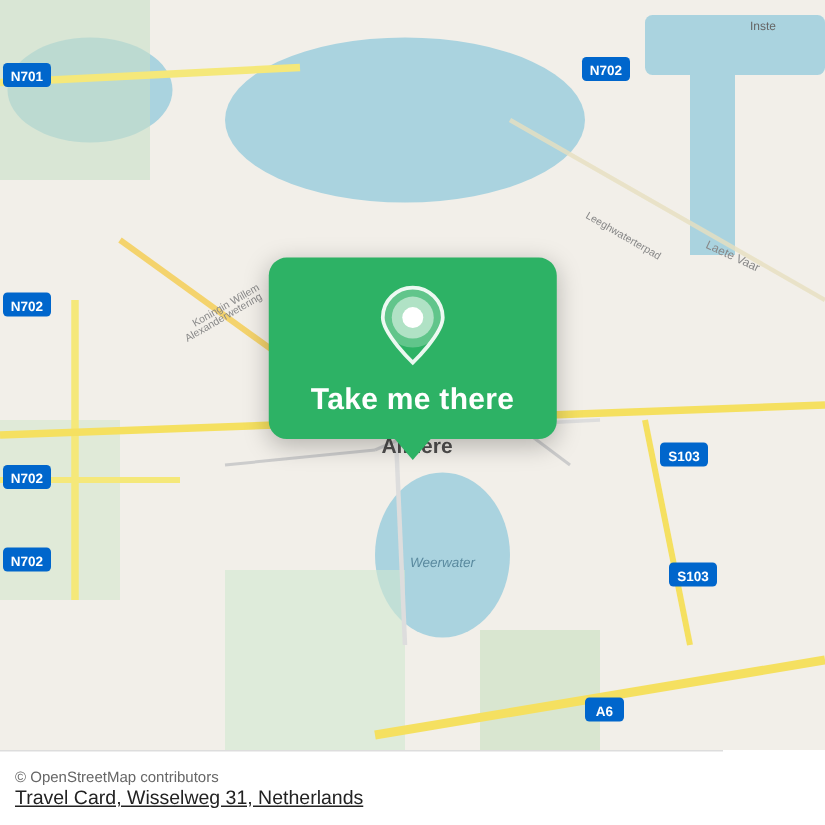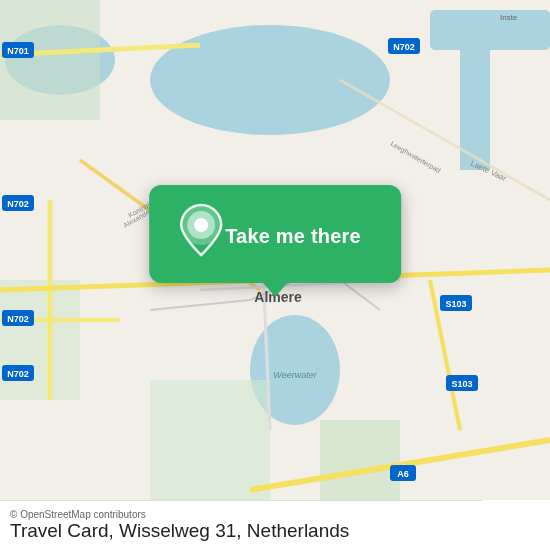--- a/index.html
+++ b/index.html
@@ -35,22 +35,23 @@
       transform: translate(-50%, -58%);
       display: flex;
       flex-direction: column;
       align-items: center;
       z-index: 10;
     }
 
     #green-card {
       background-color: #2db265;
       border-radius: 12px;
-      padding: 18px 40px 14px 28px;
-      display: flex;
+      padding: 18px 28px 14px 28px;
+      display: flex;
+      flex-direction: column;
       align-items: center;
       box-shadow: 0 4px 16px rgba(0,0,0,0.25);
       cursor: pointer;
       min-width: 180px;
     }
 
     #pin-icon {
       width: 48px;
       height: 56px;
       margin-bottom: 10px;
@@ -90,23 +91,24 @@
       flex-direction: column;
       justify-content: center;
     }
 
     #copyright-text {
       font-size: 10px;
       color: #666;
     }
 
     #address-text {
-      font-size: 19px;
+      font-size: 13px;
       color: #222;
       font-weight: 500;
+      text-decoration: underline;
     }
 
     #moovit-logo {
       display: flex;
       align-items: center;
       gap: 4px;
     }
 
     #moovit-icon {
       width: 32px;

